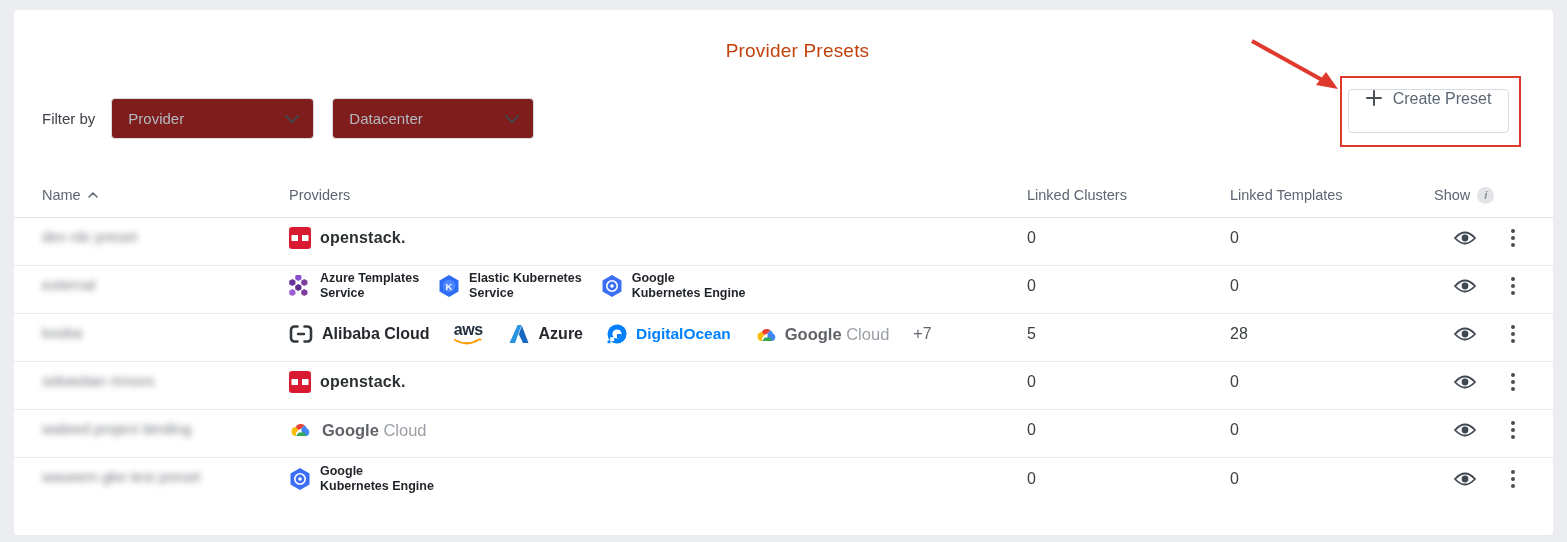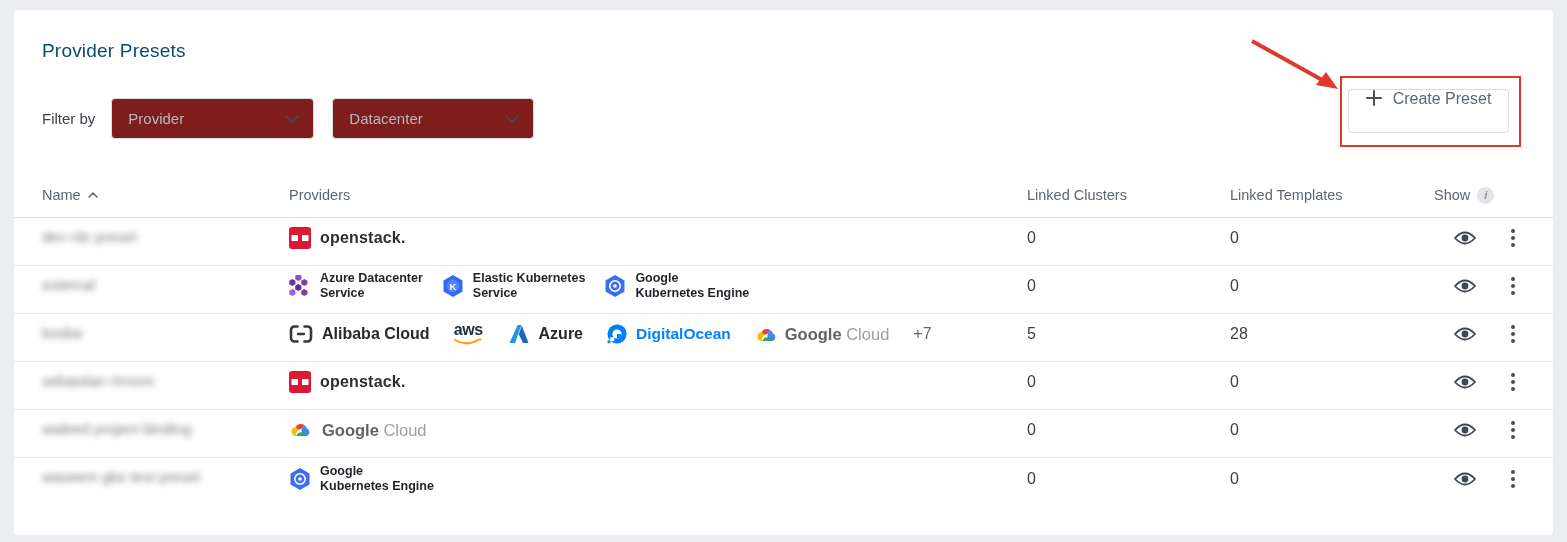--- a/index.html
+++ b/index.html
@@ -10,21 +10,21 @@
     position:relative;
     color:#3f4347;
   }
   .card {
     position:absolute; left:14px; top:10px; right:14px; bottom:7px;
     background:#ffffff; border-radius:4px;
   }
   
   .page-title {
     margin:30px 0 0 28px;
-    font-size:19px; font-weight:400; color:#0c4a6e; letter-spacing:.2px;
+    font-size:19px; font-weight:400; color:#c2410c; letter-spacing:.2px;text-align:center;
   }
   .filter-bar {
     display:flex; align-items:center; margin:36px 0 0 28px; height:41px;
   }
   .filter-label { font-size:15px; color:#3e4349; margin-right:16px; }
   .select {
     position:relative; height:41px; border:1px solid #d9dcdf; border-radius:4px;
     background:#7f1d1d; display:flex; align-items:center; padding:0 38px 0 16px;
     cursor:pointer;
   }
@@ -232,21 +232,21 @@
     </div>
 
     <div class="trow tdata">
       <div><span class="name-blur">external</span></div>
       <div class="pcell" style="gap:19px">
         <div class="prov">
           <svg width="22" height="22">
               <use href="#ic-aks"></use>
             </svg>
           <span class="p2">
-              <span>Azure Datacenter</span>
+              <span>Azure Templates</span>
               <span>Service</span>
             </span>
         </div>
         <div class="prov">
           <svg width="22" height="22">
               <use href="#ic-eks"></use>
             </svg>
           <span class="p2">
               <span>Elastic Kubernetes</span>
               <span>Service</span>

